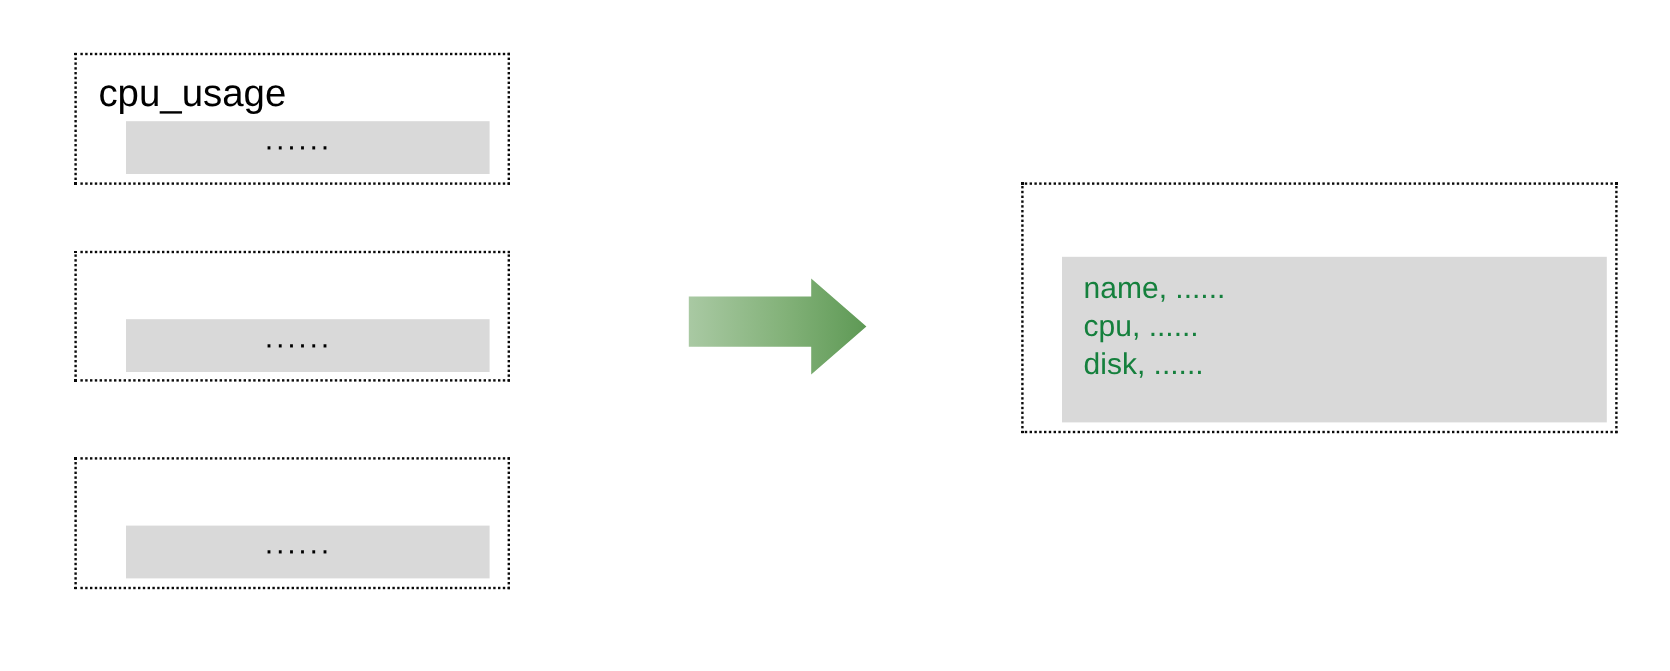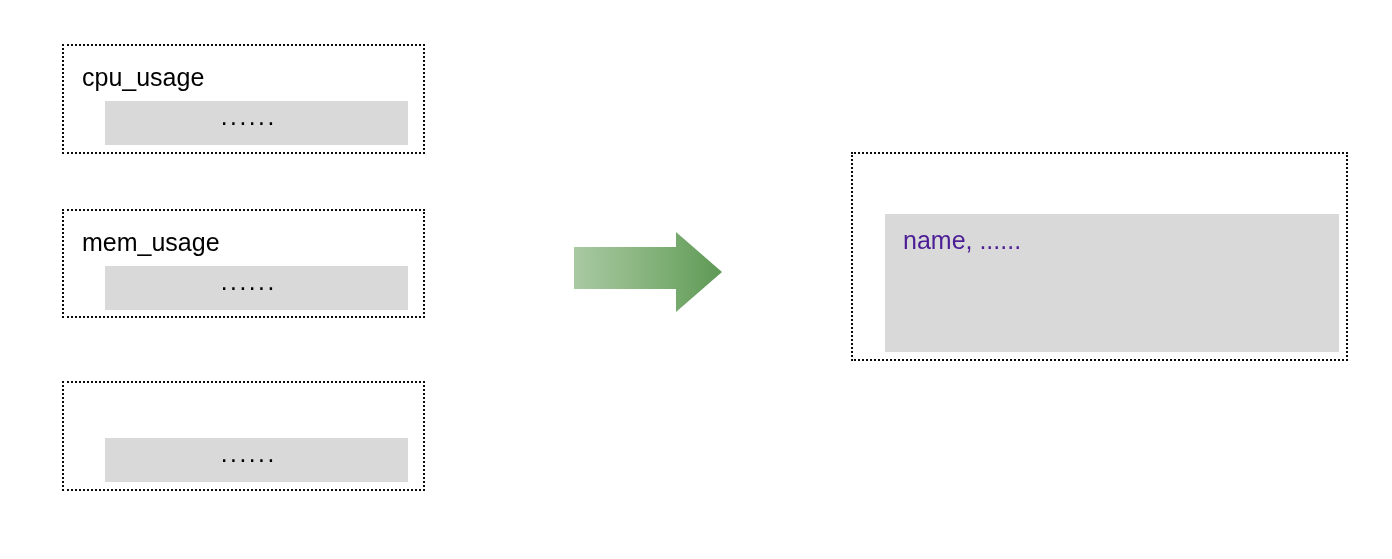--- a/index.html
+++ b/index.html
@@ -24,21 +24,21 @@
   
   .node-box {
     position: absolute;
     box-sizing: border-box;
     border: 2px dotted #0a0a0a;
     background: #ffffff;
   }
 
   .node-title {
     position: absolute;
-    font-size: 25px;
+    font-size: 32px;
     line-height: 28px;
     color: #000000;
     white-space: nowrap;
     letter-spacing: 0px;
   }
 
   .body-panel {
     position: absolute;
     box-sizing: border-box;
     background: #d9d9d9;
@@ -51,21 +51,21 @@
     line-height: 25px;
     color: #000000;
     letter-spacing: 1px;
     white-space: nowrap;
   }
 
   .field-list {
     position: absolute;
     font-size: 25px;
     line-height: 32px;
-    color: #4c1d95;
+    color: #15803d;
     white-space: nowrap;
   }
   .field-line {
     display: block;
     height: 32px;
   }
 
   
   #src-cpu  { left: 62px;  top: 44px;  width: 363px; height: 110px; }
   #src-mem  { left: 62px;  top: 209px; width: 363px; height: 109px; }
@@ -96,21 +96,20 @@
 <div id="canvas">
 
   <div class="node-box" id="src-cpu">
     <div class="node-title src-title">cpu_usage</div>
     <div class="body-panel src-panel">
       <div class="dots src-dots">······</div>
     </div>
   </div>
 
   <div class="node-box" id="src-mem">
-    <div class="node-title src-title">mem_usage</div>
     <div class="body-panel src-panel">
       <div class="dots src-dots">······</div>
     </div>
   </div>
 
   <div class="node-box" id="src-disk">
     <div class="body-panel src-panel">
       <div class="dots src-dots">······</div>
     </div>
   </div>
@@ -123,17 +122,19 @@
         <stop offset="1" stop-color="#5e9955"></stop>
       </linearGradient>
     </defs>
     <polygon points="2,17 104,17 104,2 150,42 104,82 104,59 2,59" fill="url(#arrowGrad)"></polygon>
   </svg>
 
   <div class="node-box" id="tgt-metrics">
     <div class="body-panel" id="tgt-panel">
       <div class="field-list" id="tgt-fields">
         <span class="field-line">name, ......</span>
+        <span class="field-line">cpu, ......</span>
+        <span class="field-line">disk, ......</span>
       </div>
     </div>
   </div>
 
 </div>
 
 </body></html>

